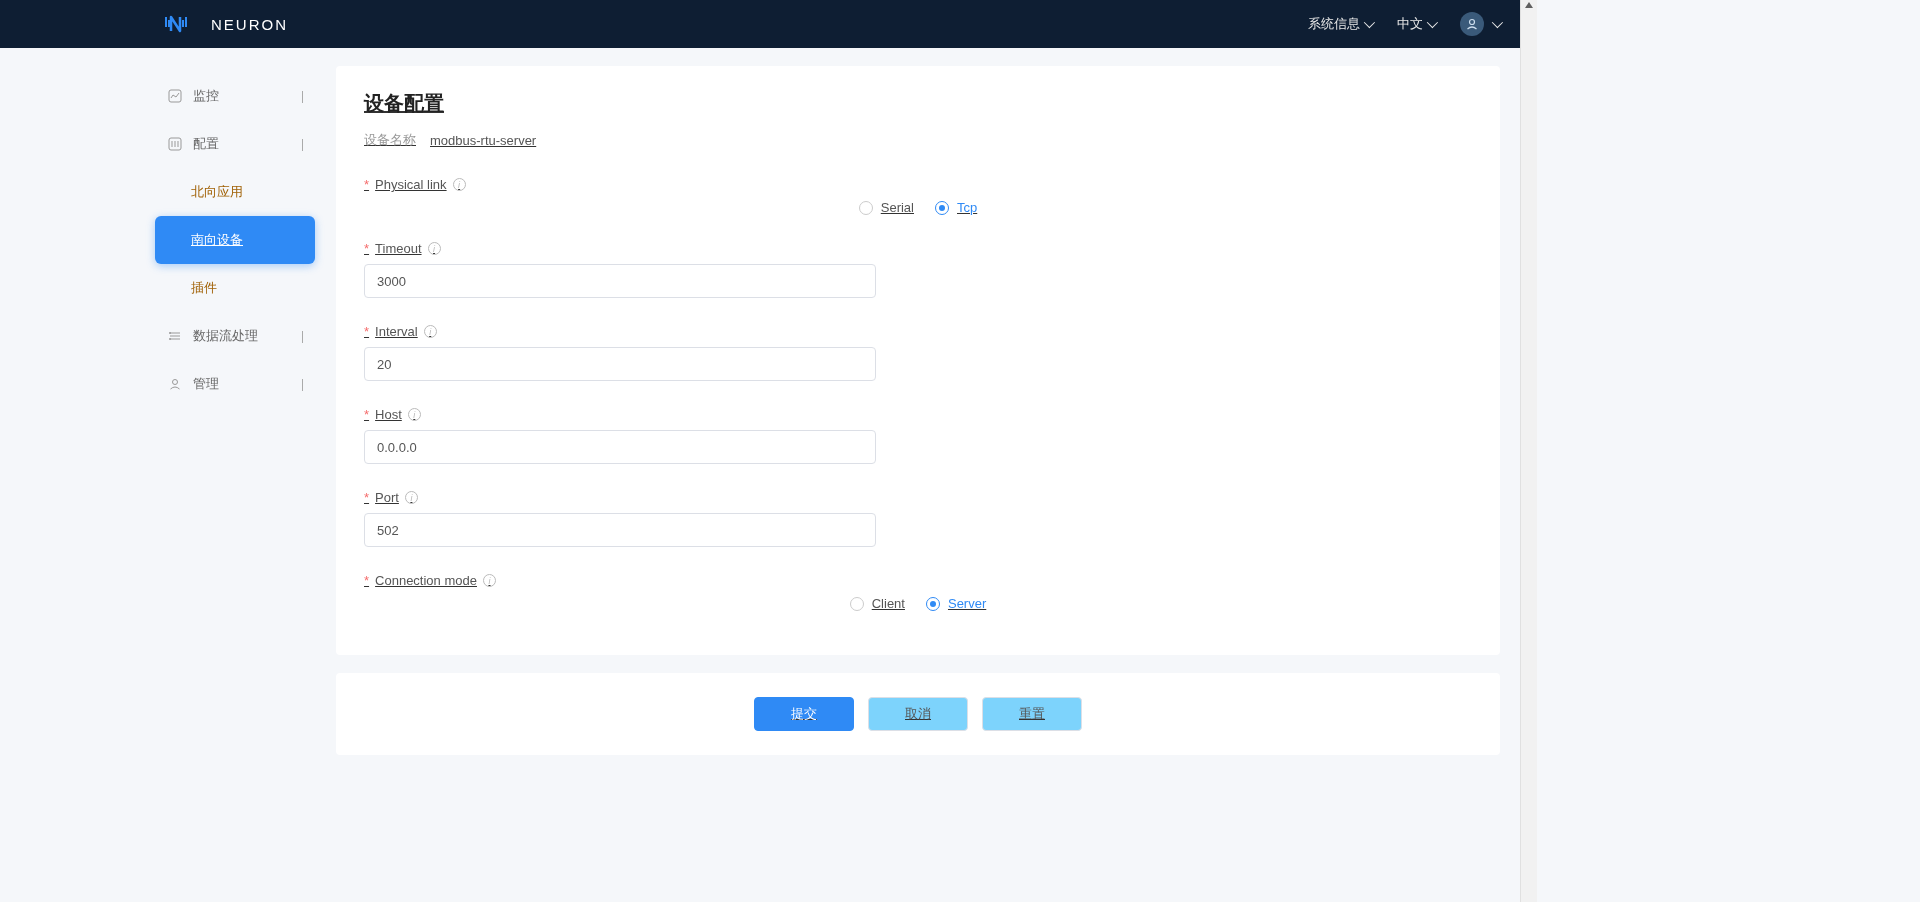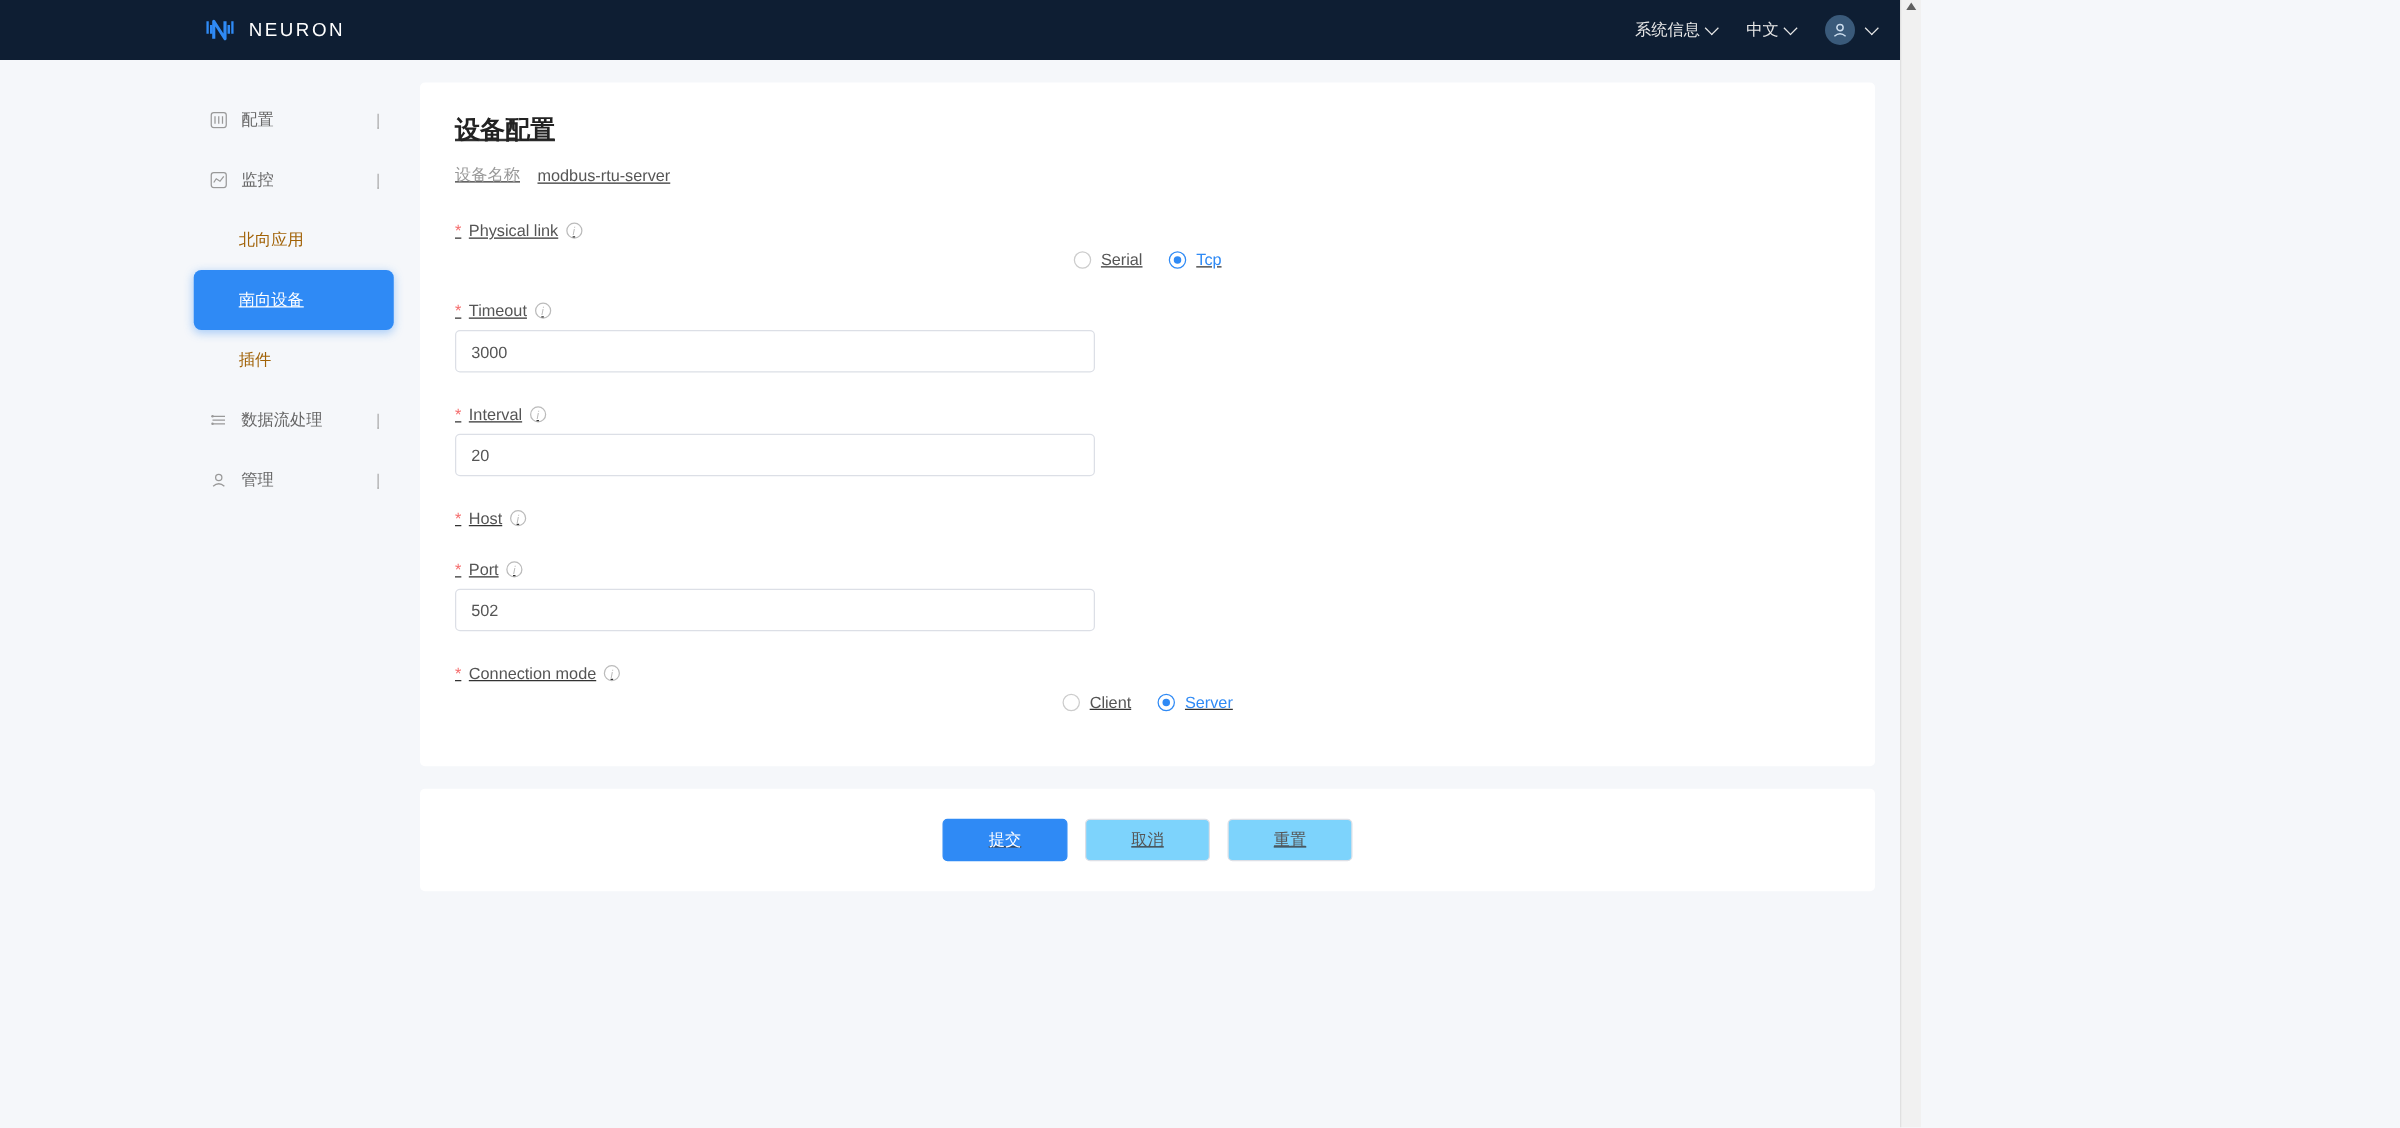--- a/index.html
+++ b/index.html
@@ -2,21 +2,21 @@
 <html><head>
 <meta charset="utf-8">
 <style>
 * { box-sizing: border-box; margin: 0; padding: 0; }
 body { font-family: -apple-system, BlinkMacSystemFont, "Segoe UI", "PingFang SC", "Microsoft YaHei", sans-serif; background: #f5f7fa; color: #333; font-size: 14px; }
 .viewport { display: flex; height: 902px; width: 1537px; position: relative; overflow: hidden; }
 .main-scrollbar { width: 17px; background: #f1f1f1; position: absolute; right: 0; top: 0; bottom: 0; border-left: 1px solid #e0e0e0; }
 .main-scrollbar .up-arrow { position: absolute; top: 2px; left: 50%; transform: translateX(-50%); width: 0; height: 0; border-left: 4px solid transparent; border-right: 4px solid transparent; border-bottom: 6px solid #606060; }
 
 .topbar { position: absolute; top: 0; left: 0; right: 17px; height: 48px; background: #0e1e33; display: flex; align-items: center; padding: 0 20px; color: #fff; z-index: 10; }
-.logo-wrap { display: flex; align-items: center; gap: 12px; margin-left: 145px; }
+.logo-wrap { display: flex; align-items: center; gap: 24px; margin-left: 145px; }
 .logo-text { font-size: 15px; letter-spacing: 2px; font-weight: 400; color: #fff; }
 .topbar-right { margin-left: auto; display: flex; align-items: center; gap: 25px; font-size: 13px; }
 .topbar-item { display: flex; align-items: center; gap: 4px; cursor: pointer; color: #e8e8e8; }
 .avatar-circle { width: 24px; height: 24px; border-radius: 50%; background: #3a5a7a; display: flex; align-items: center; justify-content: center; }
 .chevron-down { width: 8px; height: 8px; border-right: 1.5px solid currentColor; border-bottom: 1.5px solid currentColor; transform: rotate(45deg) translateY(-2px); }
 .chevron-up { width: 8px; height: 8px; border-right: 1.5px solid currentColor; border-bottom: 1.5px solid currentColor; transform: rotate(-135deg) translateY(-2px); }
 
 .content-area { position: absolute; top: 48px; left: 0; right: 17px; bottom: 0; display: flex; }
 
 .sidebar { width: 318px; background: #f5f7fa; padding-top: 24px; padding-left: 155px; flex-shrink: 0; }
@@ -91,35 +91,35 @@
   </div>
 
   <div class="content-area">
 
     <div class="sidebar">
       <div class="side-menu">
         <div class="side-item">
           <span class="side-icon">
             <svg width="14" height="14" viewBox="0 0 14 14">
                 <rect x="1" y="1" width="12" height="12" rx="2" fill="none" stroke="#999" stroke-width="1"></rect>
+                <polyline points="3,9 5,6 8,8 11,4" fill="none" stroke="#999" stroke-width="1"></polyline>
+              </svg>
+          </span>
+          <span class="side-label">监控</span>
+          <span class="side-chev"><span class="chevron-down"></span></span>
+        </div>
+        <div class="side-item">
+          <span class="side-icon">
+            <svg width="14" height="14" viewBox="0 0 14 14">
+                <rect x="1" y="1" width="12" height="12" rx="2" fill="none" stroke="#999" stroke-width="1"></rect>
                 <path d="M4 4v6M7 4v6M10 4v6" stroke="#999" stroke-width="1"></path>
               </svg>
           </span>
           <span class="side-label">配置</span>
           <span class="side-chev"><span class="chevron-up"></span></span>
-        </div>
-        <div class="side-item">
-          <span class="side-icon">
-            <svg width="14" height="14" viewBox="0 0 14 14">
-                <rect x="1" y="1" width="12" height="12" rx="2" fill="none" stroke="#999" stroke-width="1"></rect>
-                <polyline points="3,9 5,6 8,8 11,4" fill="none" stroke="#999" stroke-width="1"></polyline>
-              </svg>
-          </span>
-          <span class="side-label">监控</span>
-          <span class="side-chev"><span class="chevron-down"></span></span>
         </div>
         <div class="side-subitem">
           <span>北向应用</span>
         </div>
         <div class="side-subitem active">
           <span>南向设备</span>
         </div>
         <div class="side-subitem">
           <span>插件</span>
         </div>
@@ -192,20 +192,21 @@
           </div>
           <input class="text-input" value="20" style="">
         </div>
 
         <div class="form-field">
           <div class="field-label-row">
             <span class="required-star">*</span>
             <span>Host</span>
             <span class="info-icon">i</span>
           </div>
+          <input class="text-input" value="0.0.0.0" style="">
         </div>
 
         <div class="form-field">
           <div class="field-label-row">
             <span class="required-star">*</span>
             <span>Port</span>
             <span class="info-icon">i</span>
           </div>
           <input class="text-input" value="502" style="">
         </div>

